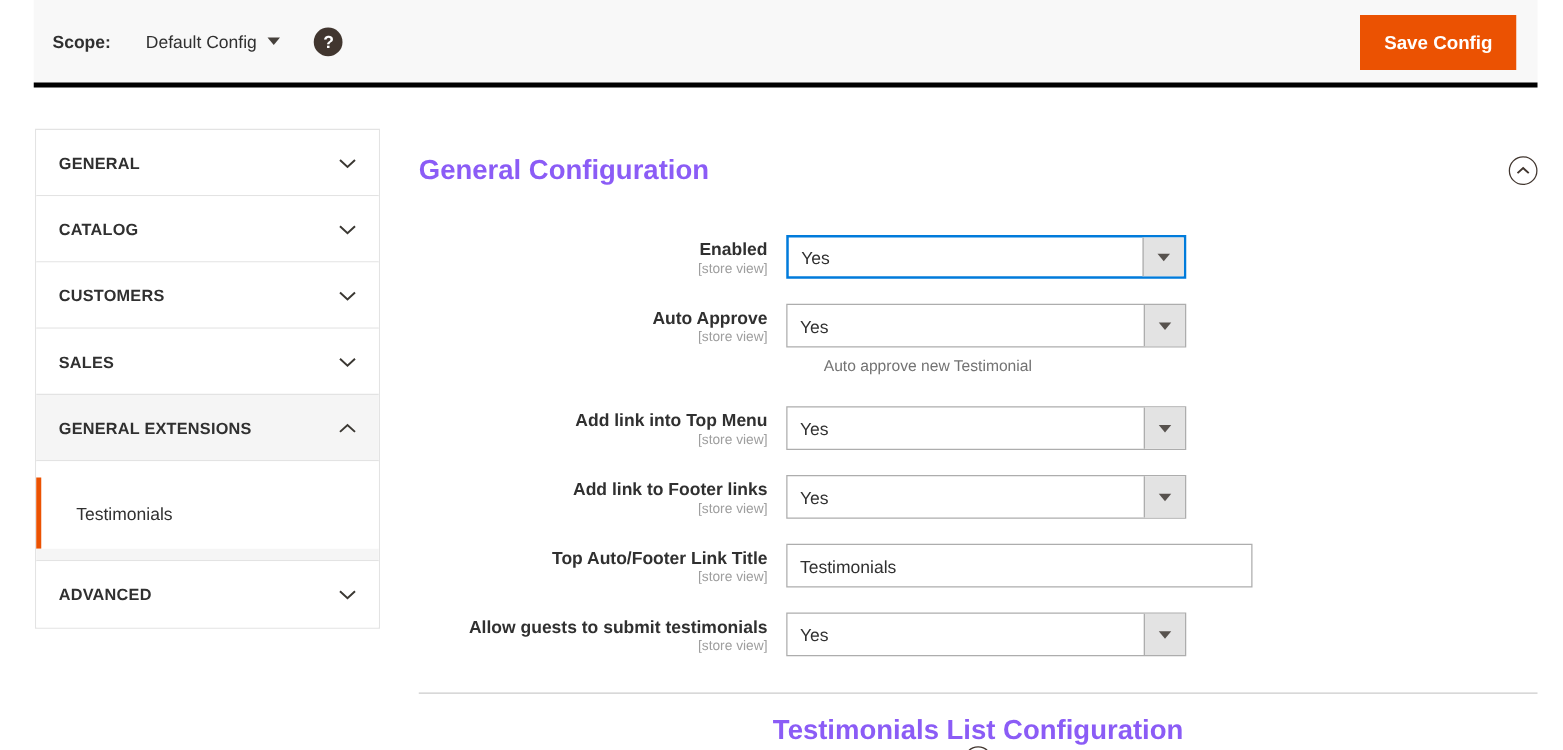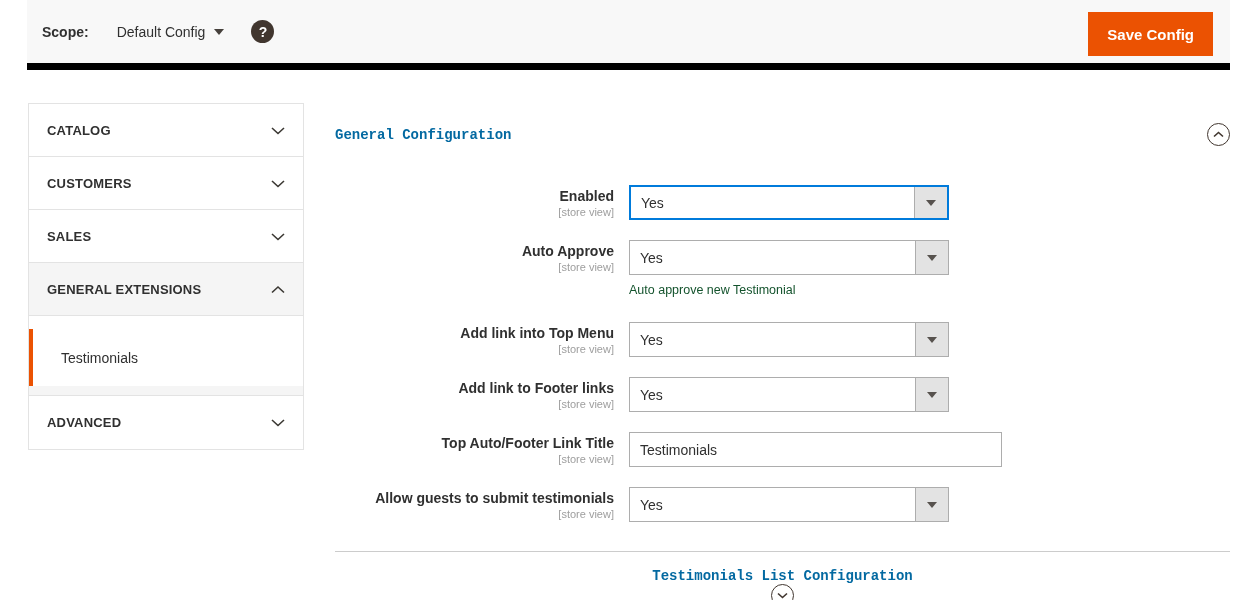--- a/index.html
+++ b/index.html
@@ -1,21 +1,21 @@
 <!DOCTYPE html>
 <html><head>
 <meta charset="utf-8">
 <style>
   * { margin:0; padding:0; box-sizing:border-box; }
   html,body { width:1250px; height:600px; background:#fff; overflow:hidden;
               font-family:"Liberation Sans","DejaVu Sans",sans-serif; color:#303030; }
 
   
   .scope-bar { position:absolute; left:27px; top:0; width:1203px; height:70px;
-               background:#f8f8f8; border-bottom:7px solid #000000;
+               background:#f8f8f8; border-bottom:4px solid #000000;
                display:flex; align-items:center; padding-left:15px; }
   .scope-label { font-weight:bold; font-size:14px; color:#303030; }
   .scope-switcher { display:flex; align-items:center; margin-left:28px; cursor:pointer; }
   .scope-value { font-size:14px; color:#303030; }
   .caret-down { width:0; height:0; margin-left:9px; border-left:5px solid transparent;
                 border-right:5px solid transparent; border-top:6px solid #46413c; }
   .help-circle { width:23px; height:23px; border-radius:50%; background:#41362f; color:#fff;
                  font-size:14px; font-weight:bold; display:flex; align-items:center;
                  justify-content:center; margin-left:27px; cursor:pointer; }
   .save-btn { position:absolute; right:17px; top:12px; height:44px; padding:0 19px;
@@ -34,21 +34,21 @@
   .chev polyline { fill:none; stroke:#3b3833; stroke-width:1.6; }
   .submenu { background:#fff; padding:13px 0 0 0; border-bottom:1px solid #e3e3e3; }
   .submenu-item { height:57px; display:flex; align-items:center; padding-left:28px;
                   border-left:4px solid #eb5202; font-size:14px; color:#303030; cursor:pointer; }
   .submenu-pad { height:9px; background:#f5f5f5; }
 
   
   .main { position:absolute; left:335px; top:103px; width:895px; }
   .section-head { display:flex; align-items:center; justify-content:space-between;
                   padding-top:20px; }
-  .section-title { font-size:14px; font-weight:bold; color:#0369a1; cursor:pointer;font-family:Liberation Mono, monospace; }
+  .section-title { font-size:22px; font-weight:bold; color:#8b5cf6; cursor:pointer; }
   .collapse-circle { width:23px; height:23px; border:1px solid #41362f; border-radius:50%;
                      display:flex; align-items:center; justify-content:center;
                      cursor:pointer; flex:none; }
   .collapse-circle svg { width:11px; height:7px; }
   .collapse-circle polyline { fill:none; stroke:#41362f; stroke-width:1.6; }
 
   .fields { margin-top:39px; }
   .field-row { display:flex; margin-bottom:20px; }
   .field-row.has-note { margin-bottom:24px; }
   .label-col { width:279px; text-align:right; padding-top:3px; flex:none; }
@@ -59,41 +59,47 @@
                  display:flex; align-items:center; padding-left:10px; font-size:14px;
                  color:#303030; cursor:pointer; }
   .fake-select.focused { border:2px solid #007bdb; }
   .select-arrow-btn { position:absolute; right:0; top:0; bottom:0; width:33px;
                       background:#e3e3e3; border-left:1px solid #adadad;
                       display:flex; align-items:center; justify-content:center; }
   .tri-down { width:0; height:0; border-left:5px solid transparent;
               border-right:5px solid transparent; border-top:6px solid #57524e; }
   .text-input { width:373px; height:35px; border:1px solid #adadad; background:#fff;
                 font-size:14px; color:#303030; padding:0 10px; font-family:inherit; }
-  .field-note { margin-top:8px; font-size:12.5px; color:#14532d; line-height:15px; }
+  .field-note { margin-top:8px; font-size:12.5px; color:#737373; line-height:15px;margin-left:30px; }
 
   .section-divider { border:none; border-top:1px solid #cccccc; margin-top:29px; }
   .next-section-head { display:flex; align-items:center; justify-content:space-between;
                        padding-top:16px;flex-direction:column; }
 </style>
 </head>
 <body>
 
 <div class="scope-bar">
   <span class="scope-label">Scope:</span>
   <div class="scope-switcher">
     <span class="scope-value">Default Config</span>
     <span class="caret-down"></span>
   </div>
   <div class="help-circle">?</div>
   <button class="save-btn">Save Config</button>
 </div>
 
 <div class="config-nav">
   <div class="nav-item">
+    <span class="nav-label">GENERAL</span>
+    <svg class="chev" viewBox="0 0 14 9">
+        <polyline points="1,2 7,7.5 13,2"></polyline>
+      </svg>
+  </div>
+  <div class="nav-item">
     <span class="nav-label">CATALOG</span>
     <svg class="chev" viewBox="0 0 14 9">
         <polyline points="1,2 7,7.5 13,2"></polyline>
       </svg>
   </div>
   <div class="nav-item">
     <span class="nav-label">CUSTOMERS</span>
     <svg class="chev" viewBox="0 0 14 9">
         <polyline points="1,2 7,7.5 13,2"></polyline>
       </svg>

